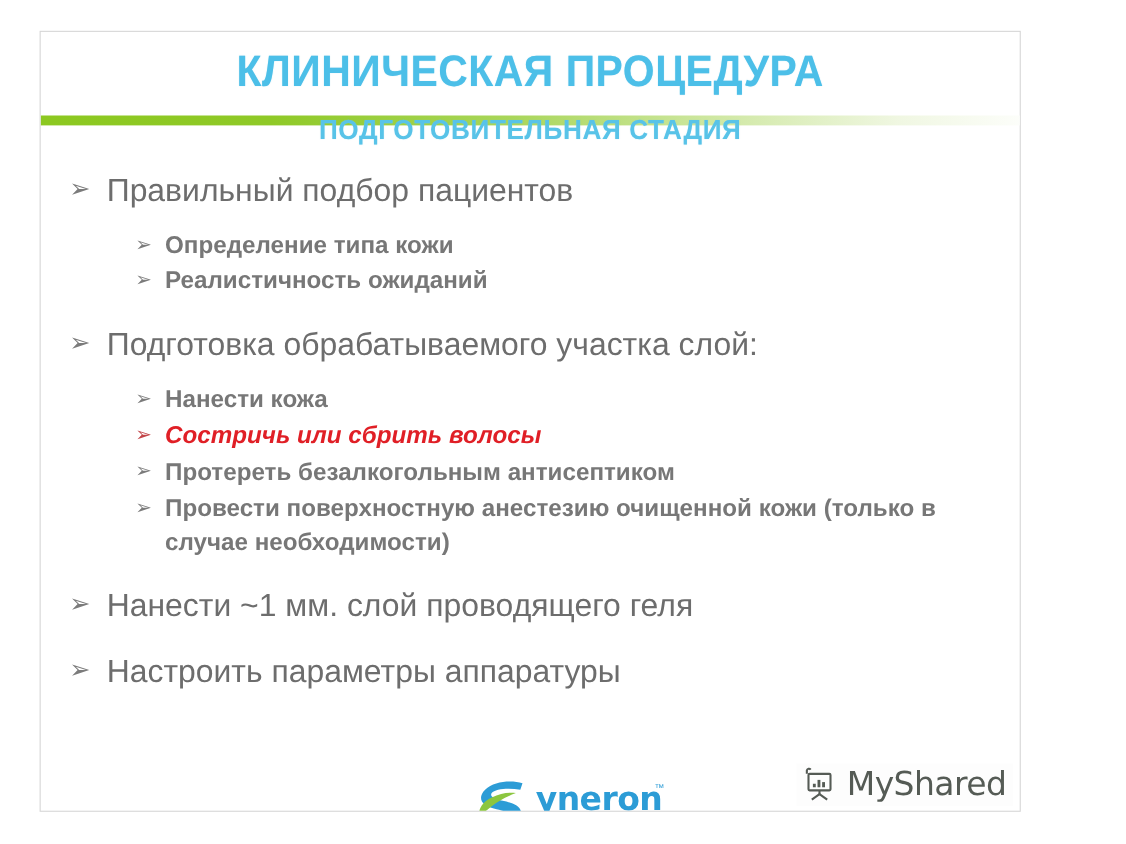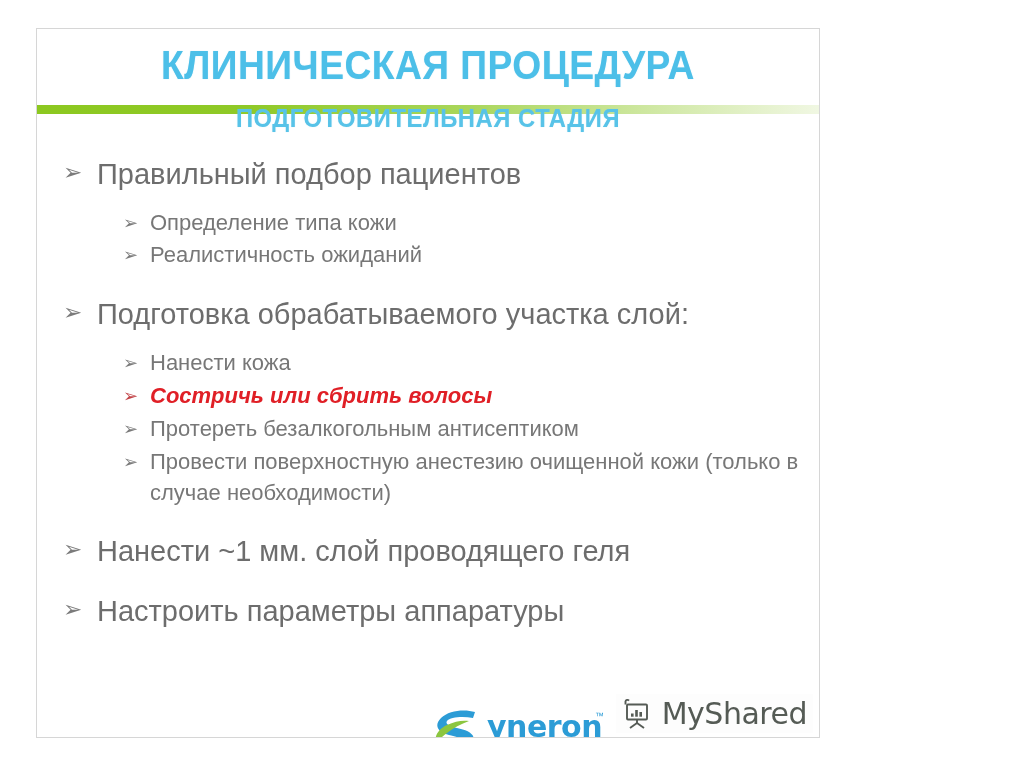--- a/index.html
+++ b/index.html
@@ -14,21 +14,21 @@
     overflow: hidden;
     font-family: "Liberation Sans", "DejaVu Sans", sans-serif;
     position: relative;
   }
 
   
   #slide {
     position: absolute;
     left: 36px;
     top: 28px;
-    width: 784px;
+    width: 892px;
     height: 710px;
     background: #ffffff;
     border: 1px solid #d6d6d6;
     box-sizing: border-box;
     overflow: hidden;
   }
 
   
   .title {
     text-align: center;
@@ -118,20 +118,21 @@
   }
   .lvl2 .marker {
     font-size: 18px;
     width: 27px;
     padding-top: 6px;
   }
   .lvl2 .txt {
     font-size: 22px;
     line-height: 1.4;
     color: #777777;
+    font-weight: bold;
   }
   .lvl2.highlight .txt {
     color: #e01f26;
     font-weight: bold;
     font-style: italic;
   }
   .lvl2.highlight .marker {
     color: #c24448;
   }
 
@@ -166,21 +167,21 @@
     color: #2c9cd6;
   }
   .syneron .sy-mark { position: absolute; left: 0; top: 0; }
 
   
   .myshared {
     position: absolute;
     right: 6px;
     bottom: 4px;
     display: flex;
-    align-items: center;
+    align-items: flex-start;
     gap: 8px;
     background: #fdfdfd;
     padding: 2px 6px 2px 4px;
   }
   .myshared .ms-text {
     font-size: 30px;
     color: #555b55;
     font-family: "DejaVu Sans", sans-serif;
     letter-spacing: -0.5px;
   }

